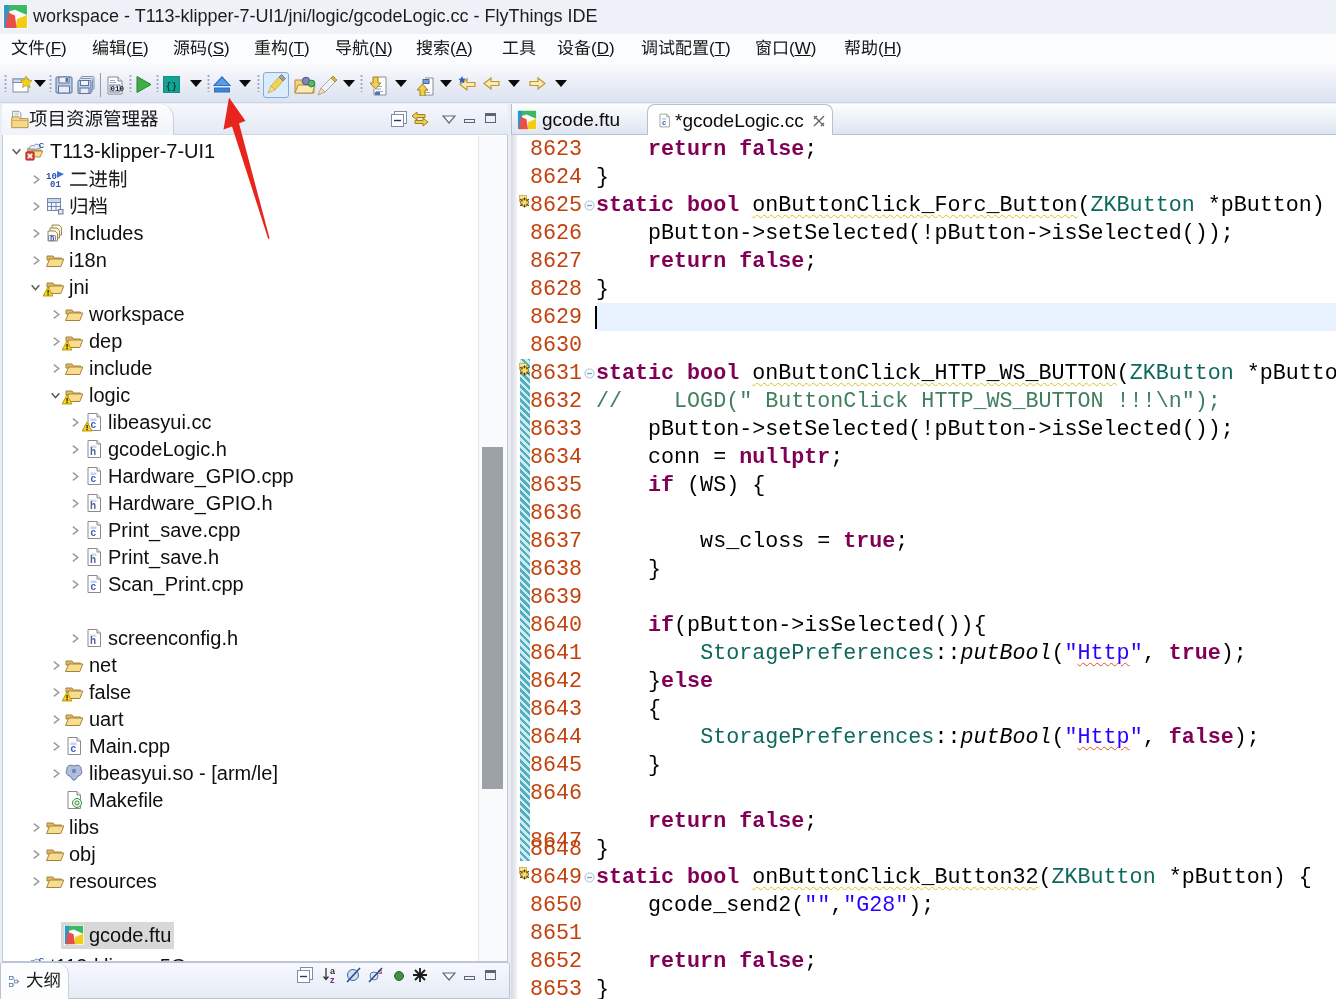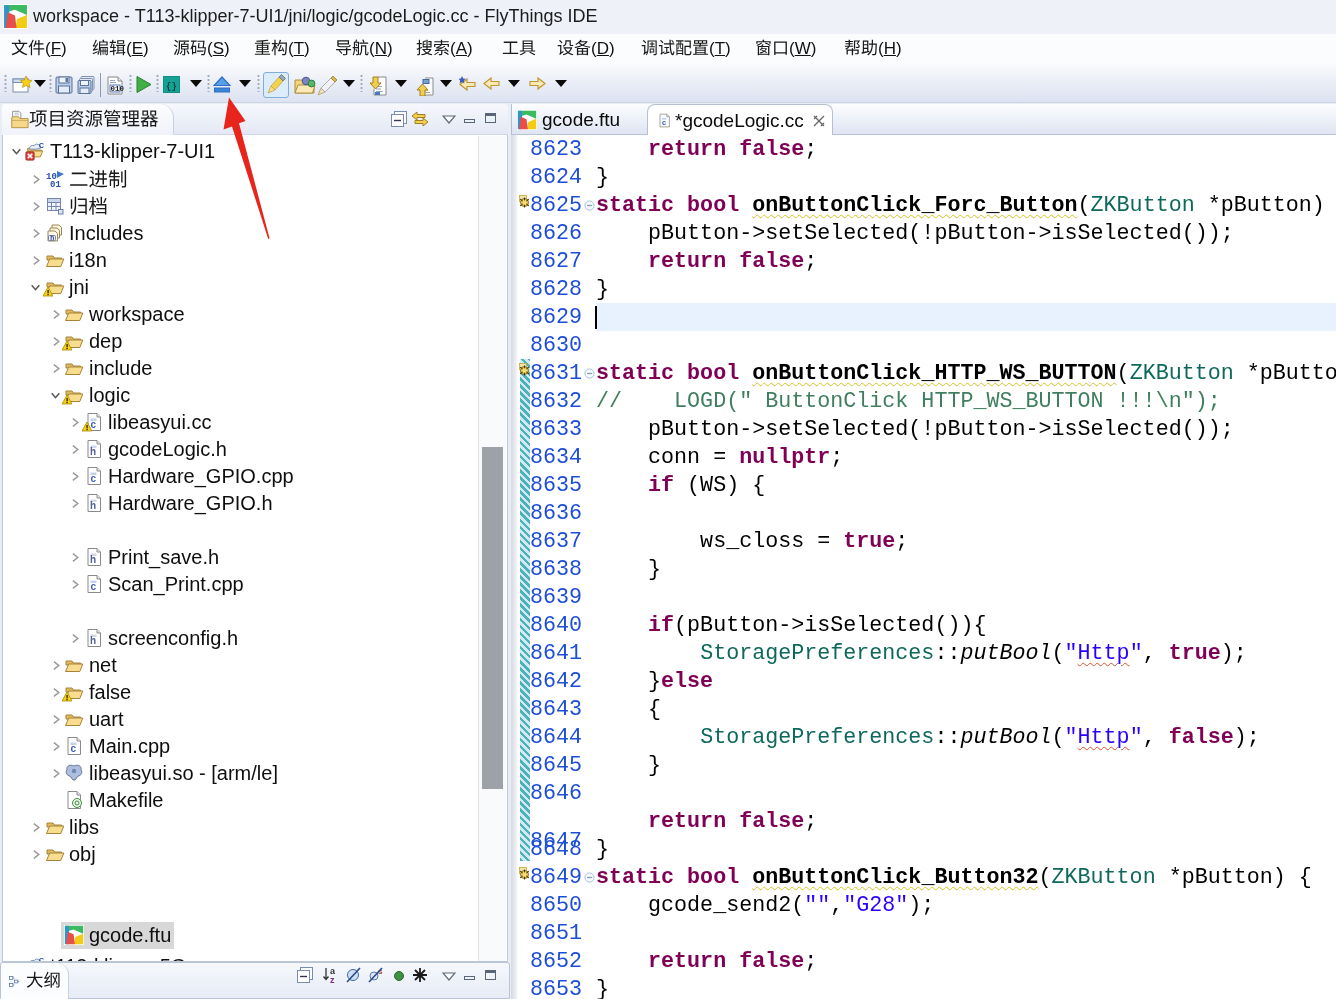--- a/index.html
+++ b/index.html
@@ -25,27 +25,27 @@
 #pthumb{position:absolute;left:482px;top:447px;width:21px;height:342px;background:#9da1a8}
 #outline{position:absolute;left:0px;top:962px;width:510px;height:37px;background:linear-gradient(#f6f8fc,#e6ebf5);border:1px solid #b9c4d6;border-radius:3px 3px 0 0}
 #outtab{position:absolute;left:1px;top:963px;width:68px;height:36px;background:#fcfdfe;border-right:1px solid #c6d0e0;border-radius:3px 12px 0 0}
 
 #editor{position:absolute;left:511px;top:104px;width:825px;height:895px;background:#fff;border-left:1px solid #b5c0d2}
 #tabstrip{position:absolute;left:512px;top:104px;width:824px;height:31px;background:linear-gradient(#fcfdfe,#dee5f2);border-bottom:1px solid #b9c4d6}
 #tab1{position:absolute;left:512px;top:105px;height:30px}
 #tab2{position:absolute;left:647px;top:104px;width:186px;height:31px;background:#fff;border:1px solid #b5c0d2;border-bottom:none;border-radius:8px 8px 0 0;z-index:3}
 .tabtxt{font-size:19px;color:#0a0a0a}
 #code{position:absolute;left:511px;top:135px;width:825px;height:864px;background:#fff;font-family:"Liberation Mono",monospace;font-size:21.7px;overflow:hidden}
-.ln{position:absolute;left:19px;width:52px;text-align:right;color:#1d4ed8;height:28px;line-height:28px}
+.ln{position:absolute;left:19px;width:52px;text-align:right;color:#c2410c;height:28px;line-height:28px}
 .cl{position:absolute;left:85px;height:28px;line-height:28px;white-space:pre;color:#000}
 .k{color:#7f0055;font-weight:bold}
 .s{color:#2a00ff}
 .cm{color:#3f7f5f}
 .ty{color:#0e685c}
-.fn{font-weight:bold;text-decoration:underline wavy #d6c324 1px;text-underline-offset:3px}
+.fn{font-weight:normal;text-decoration:underline wavy #d6c324 1px;text-underline-offset:3px}
 .sp{text-decoration:underline wavy #e0512e 1.2px;text-underline-offset:3px}
 .hl{position:absolute;left:85px;width:740px;height:28px;background:#e8f2fe}
 .diffbar{position:absolute;left:9px;width:10px;background:repeating-linear-gradient(45deg,#4fb0bd 0 2.5px,#cfeaf0 2.5px 5px)}
 .rmark{position:absolute;left:8px;width:11px;height:13px}
 </style></head><body>
 <div id="app">
 
 <svg width="0" height="0" style="position:absolute">
 <defs>
 <symbol id="logo" viewBox="0 0 24 24">
@@ -452,20 +452,29 @@
       </div>
       <div class="row" style="left:0;top:354px;width:475px">
         <svg class="chev" style="left:65px">
           <use href="#chevR"></use>
         </svg>
         <svg class="ticon" style="left:81px">
           <use href="#hfile"></use>
         </svg>
         <span class="tlabel" style="left:105px">Hardware_GPIO.h</span>
       </div>
+      <div class="row" style="left:0;top:381px;width:475px">
+        <svg class="chev" style="left:65px">
+          <use href="#chevR"></use>
+        </svg>
+        <svg class="ticon" style="left:81px">
+          <use href="#cfile"></use>
+        </svg>
+        <span class="tlabel" style="left:105px">Print_save.cpp</span>
+      </div>
       <div class="row" style="left:0;top:408px;width:475px">
         <svg class="chev" style="left:65px">
           <use href="#chevR"></use>
         </svg>
         <svg class="ticon" style="left:81px">
           <use href="#hfile"></use>
         </svg>
         <span class="tlabel" style="left:105px">Print_save.h</span>
       </div>
       <div class="row" style="left:0;top:435px;width:475px">
@@ -550,20 +559,29 @@
         <span class="tlabel" style="left:66px">libs</span>
       </div>
       <div class="row" style="left:0;top:705px;width:475px">
         <svg class="chev" style="left:26px">
           <use href="#chevR"></use>
         </svg>
         <svg class="ticon" style="left:42px">
           <use href="#folder"></use>
         </svg>
         <span class="tlabel" style="left:66px">obj</span>
+      </div>
+      <div class="row" style="left:0;top:732px;width:475px">
+        <svg class="chev" style="left:26px">
+          <use href="#chevR"></use>
+        </svg>
+        <svg class="ticon" style="left:42px">
+          <use href="#folder"></use>
+        </svg>
+        <span class="tlabel" style="left:66px">resources</span>
       </div>
       <div class="row" style="left:0;top:786px;width:475px">
         <div style="position:absolute;left:58px;top:0;width:113px;height:27px;background:#d8d8d8"></div>
         <svg class="ticon" style="left:61px">
           <use href="#logo"></use>
         </svg>
         <span class="tlabel" style="left:86px">gcode.ftu</span>
       </div>
       <div class="row" style="left:0;top:817px;width:475px">
         <svg class="chev" style="left:7px">

